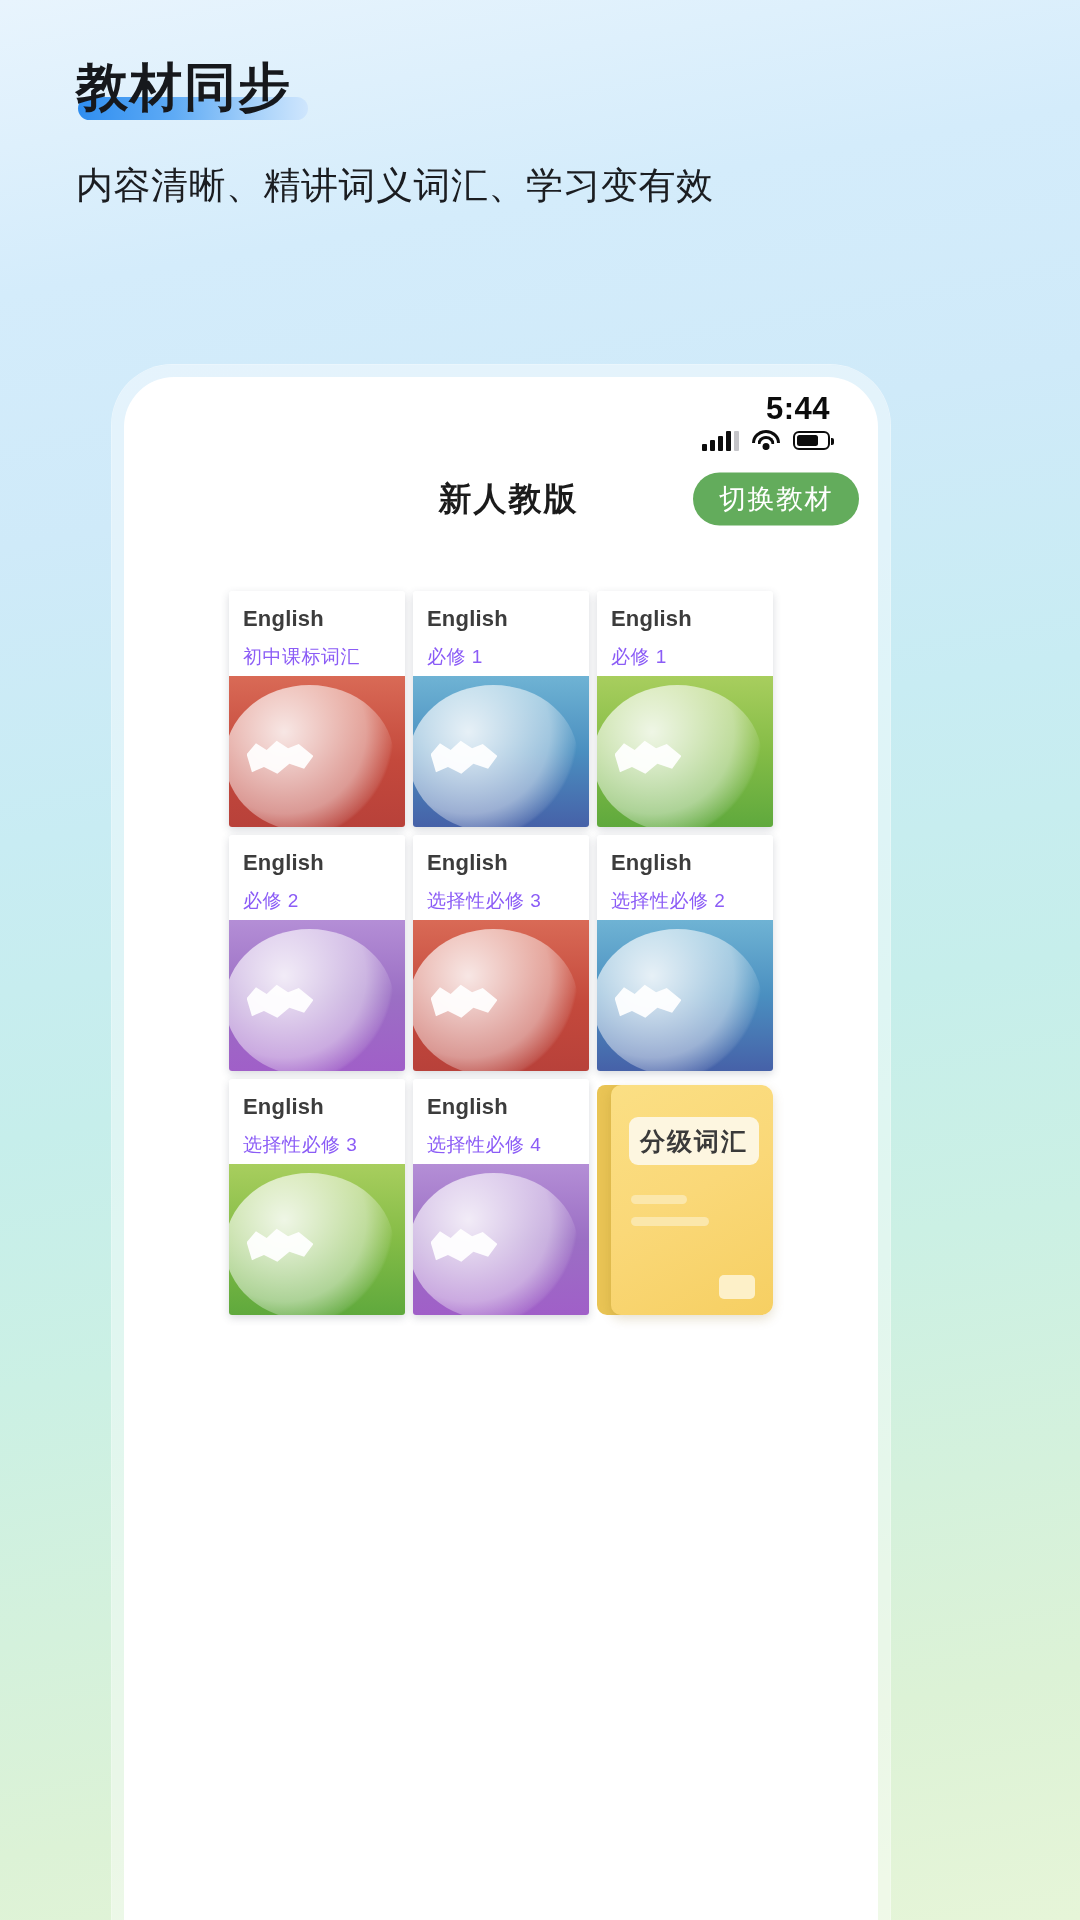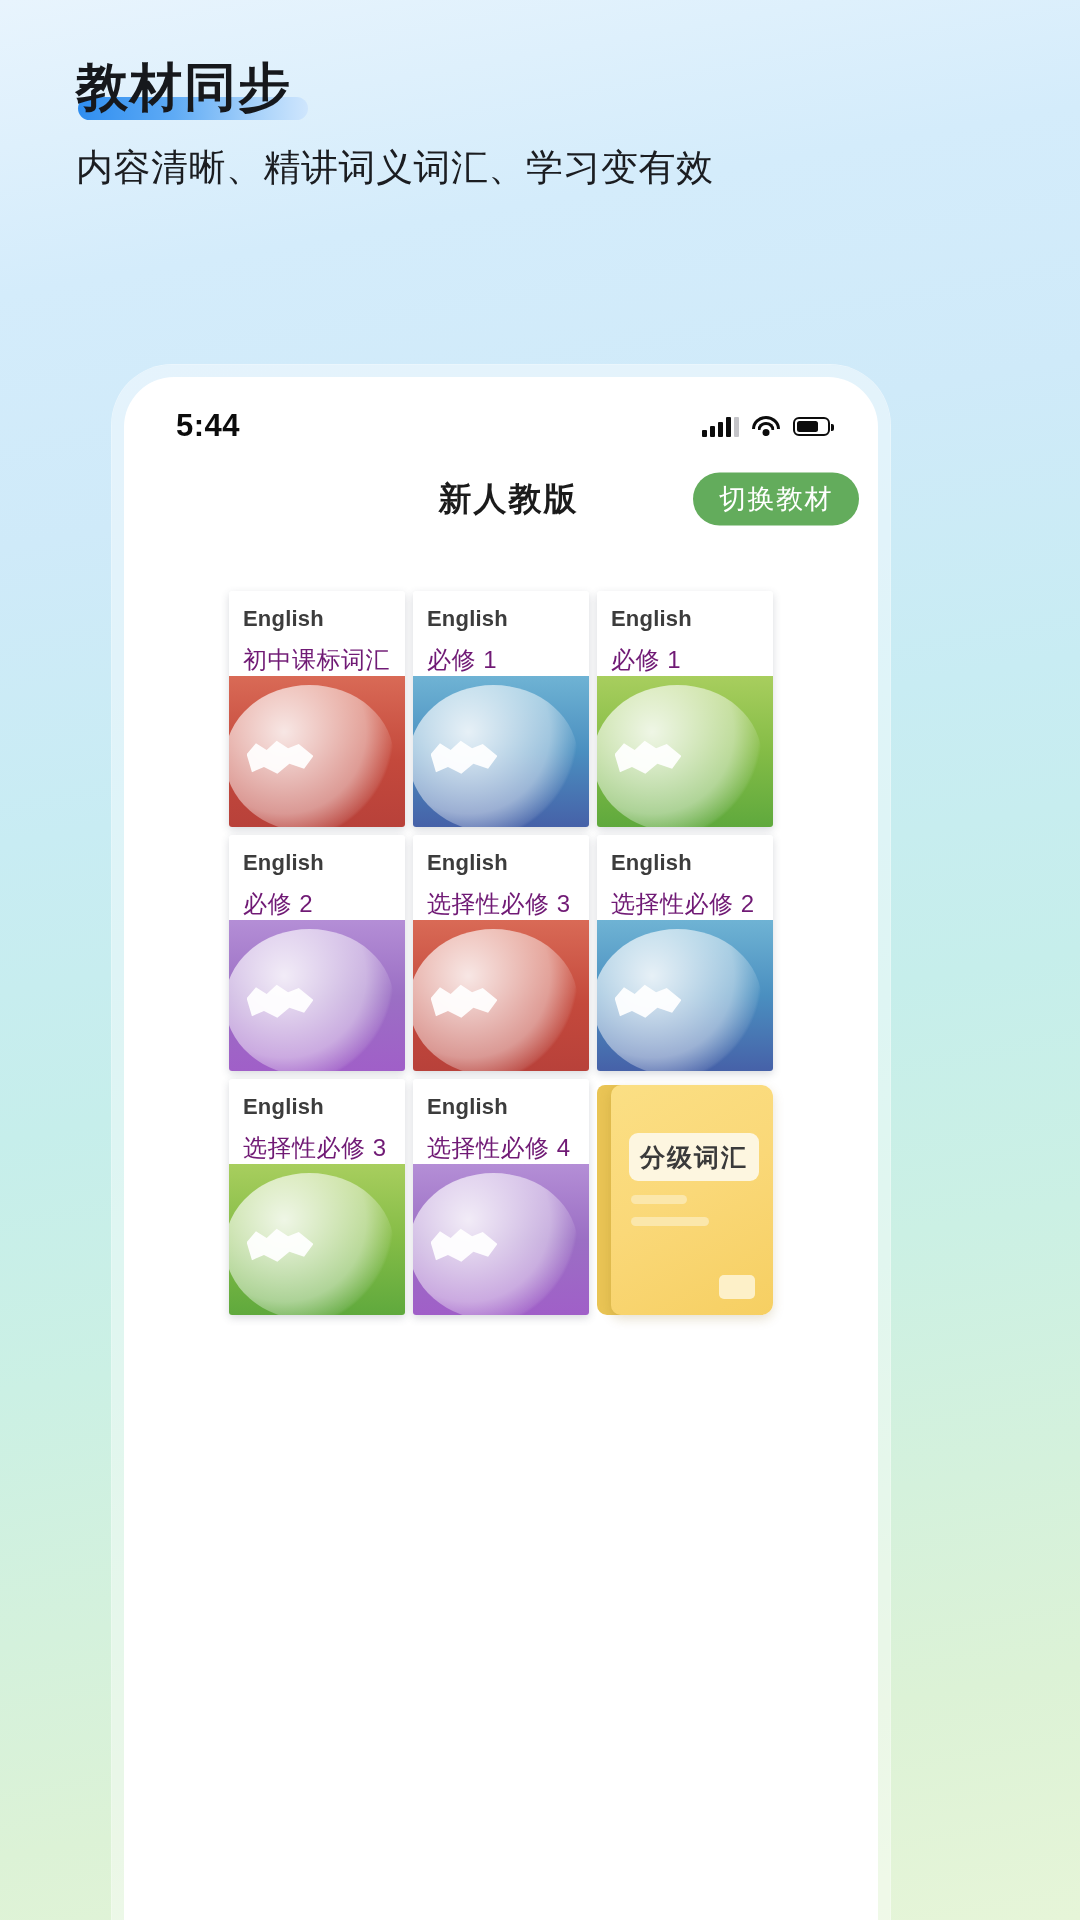--- a/index.html
+++ b/index.html
@@ -35,21 +35,21 @@
   }
   .hero-underline {
     position:absolute;
     left:2px; bottom:-6px;
     width:230px; height:23px;
     border-radius:12px;
     background:linear-gradient(90deg,#2f8ef0 0%, #5fabf5 42%, #a8d2fa 78%, #cfe6fd 100%);
     z-index:1;
   }
   .hero-sub {
-    margin-top:29px;
+    margin-top:47px;
     font-family:"Liberation Serif", serif;
     font-size:37px;
     color:#1b1d21;
     letter-spacing:0.5px;
     white-space:nowrap;
   }
 
   
   .phone {
     position:absolute;
@@ -64,22 +64,23 @@
     width:100%; height:100%;
     border-radius:50px 50px 0 0;
     background:#ffffff;
     overflow:hidden;
     position:relative;
   }
 
   
   .statusbar {
     height:74px;
-    display:flex; align-items:center; justify-content:space-between;
-    padding:24px 48px 0 52px;
+    display:flex; align-items:flex-end; justify-content:space-between;
+    padding:14px 48px 0 52px;
+    flex-direction:column;
   }
   .status-time {
     font-size:31px; font-weight:bold; color:#0c0c0c;
     letter-spacing:0.5px;
   }
   .status-icons { display:flex; align-items:center; gap:13px; }
 
   .signal { display:flex; align-items:flex-end; gap:3px; height:21px; }
   .signal i { width:5px; background:#0c0c0c; border-radius:1px; display:block; }
   .signal i:nth-child(1){ height:7px; }
@@ -165,42 +166,42 @@
   .book .labels {
     position:absolute; left:14px; top:14px; right:10px;
     z-index:3;
   }
   .book .en {
     font-size:22px; font-weight:bold; color:#3c3c3c;
     letter-spacing:0.2px; line-height:1.25;
   }
   .book .cn {
     margin-top:12px;
-    font-size:24px; color:#701a75; line-height:1.22;
+    font-size:19px; color:#8b5cf6; line-height:1.22;
     letter-spacing:0.5px;
   }
 
   
   .book.graded {
     background:transparent;
     box-shadow:none;
     overflow:visible;
   }
   .gv-spine {
     position:absolute; left:0; top:6px; bottom:0; width:26px;
     background:#e9c455; border-radius:8px 0 0 10px;
   }
   .gv-body {
     position:absolute; left:14px; right:0; top:6px; bottom:0;
     background:linear-gradient(150deg,#fbdf84 0%,#fad878 48%,#f6cf62 100%);
     border-radius:10px 12px 12px 10px;
     box-shadow:0 4px 12px rgba(130,100,20,0.20);
   }
   .gv-plate {
-    position:absolute; left:18px; right:14px; top:48px; height:48px;
+    position:absolute; left:18px; right:14px; top:32px; height:48px;
     background:#fdf6e0; border-radius:9px;
     display:flex; align-items:center; justify-content:center;
   }
   .gv-plate span {
     font-size:25px; font-weight:bold; color:#3a3a3a; letter-spacing:2px;
   }
   .gv-line { position:absolute; height:9px; background:#fbe7ab; border-radius:5px; }
   .gv-line.l1 { left:20px; width:56px; top:110px; }
   .gv-line.l2 { left:20px; width:78px; top:132px; }
   .gv-chip {

